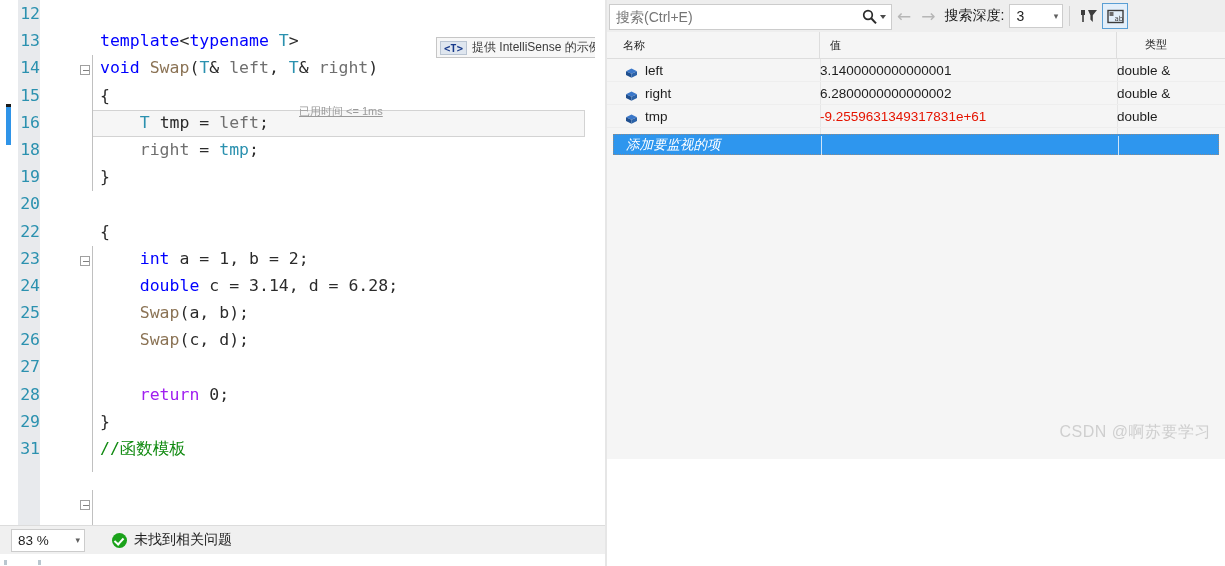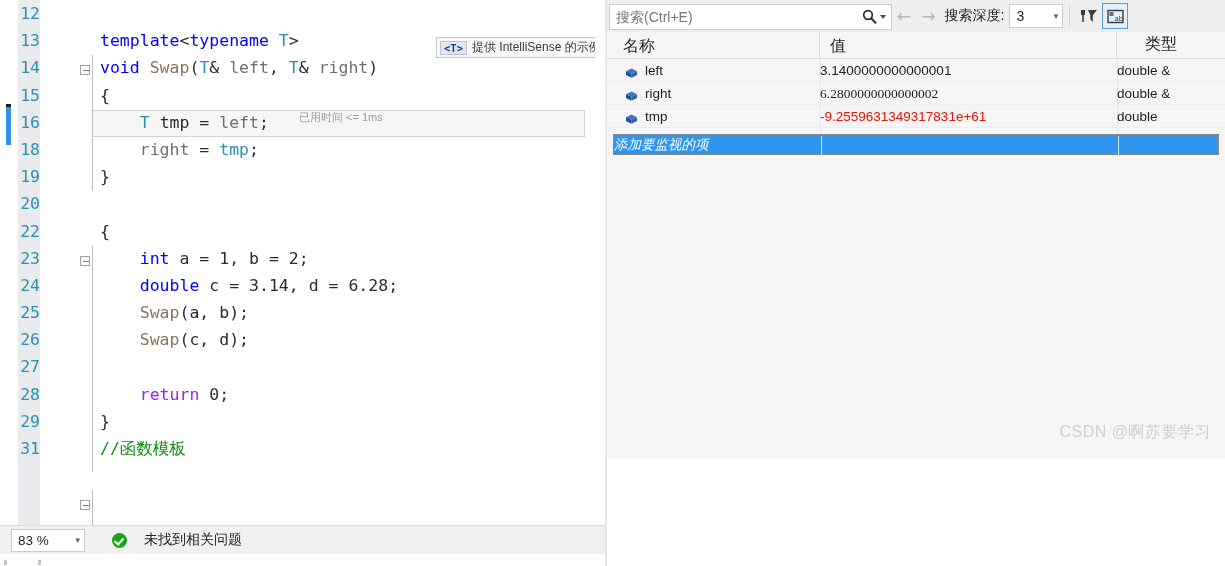--- a/index.html
+++ b/index.html
@@ -139,21 +139,21 @@
   }
   #zoom-combo {
     width: 74px; height: 23px; margin-left: 11px;
     background: #ffffff; border: 1px solid #cccccc;
     display: flex; align-items: center; justify-content: space-between;
     padding: 0 4px 0 6px;
     font-size: 13.5px; color: #1e1e1e;
   }
   #zoom-combo .caret { color: #606060; font-size: 9px; }
   #status-msg {
-    display: flex; align-items: center; margin-left: 27px; gap: 17px;
+    display: flex; align-items: center; margin-left: 27px; gap: 7px;
     font-size: 14px; color: #1e1e1e;
   }
   .ok-circle {
     width: 15px; height: 15px; border-radius: 50%;
     background: #1aa21a; position: relative; display: inline-block;
   }
   .ok-circle::after {
     content: ""; position: absolute; left: 4px; top: 3px;
     width: 4px; height: 7px;
     border: solid #ffffff; border-width: 0 2px 2px 0;
@@ -212,21 +212,21 @@
   }
   .tb-btn.active { border: 1px solid #5a9fd4; background: #e3effa; }
 
   
   #watch-header {
     position: absolute; left: 0; top: 32px; width: 618px; height: 27px;
     background: #f5f5f5; border-bottom: 1px solid #dddddd;
   }
   .hdr-cell {
     position: absolute; top: 0; height: 27px; line-height: 27px;
-    font-size: 16px; color: #1e1e1e; padding-left: 10px;
+    font-size: 11px; color: #1e1e1e; padding-left: 10px;
     border-right: 1px solid #dddddd;
   }
 
   
   .watch-row {
     position: absolute; left: 0; width: 618px; height: 23px;
     border-bottom: 1px solid #eeeeee;
   }
   .cell {
     position: absolute; top: 0; height: 23px; line-height: 23px;
@@ -317,21 +317,21 @@
           <div class="code-line"><span class="lineno">28</span><span class="codetext"><span class="plain">    </span><span class="ret">return</span><span class="plain"> </span><span class="num">0</span><span class="op">;</span></span></div>
           <div class="code-line"><span class="lineno">29</span><span class="codetext"><span class="plain">}</span></span></div>
           <div class="code-line"><span class="lineno">31</span><span class="codetext"><span class="cmt">//函数模板</span></span></div>
         </div>
 
       <div id="template-hint">
         <span class="badge">&lt;T&gt;</span>
         <span>提供 IntelliSense 的示例模板</span>
       </div>
 
-      <div class="perftip" style="top:110px;">已用时间 &lt;= 1ms</div>
+      <div class="perftip" style="top:104px;text-decoration:underline;">已用时间 &lt;= 1ms</div>
     </div>
   </div>
 
   <div id="status-bar">
     <div id="zoom-combo">
       <span>83 %</span>
       <span class="caret">▾</span>
     </div>
     <div id="status-msg">
       <span class="ok-circle"></span>
@@ -406,36 +406,36 @@
           <div class="cell" style="left: 213px; width: 297px;">3.1400000000000001</div>
           <div class="cell" style="left: 510px; width: 108px;">double &amp;</div>
         </div>
         <div class="watch-row" style="top: 82px;">
           <span class="var-icon"><svg width="13" height="11" viewBox="0 0 13 11">
               <path d="M1 3.2 L6.5 0.6 L12 3.2 L6.5 5.8 Z" fill="#3a77c9"></path>
               <path d="M1 3.2 L1 7 L6.5 9.8 L6.5 5.8 Z" fill="#1f4f8f"></path>
               <path d="M12 3.2 L12 7 L6.5 9.8 L6.5 5.8 Z" fill="#2b62a8"></path>
             </svg></span>
           <div class="cell name" style="left: 0px; width: 213px;">right</div>
-          <div class="cell" style="left: 213px; width: 297px; font-family: Liberation Serif, serif;">6.2800000000000002</div>
+          <div class="cell" style="left: 213px; width: 297px;">6.2800000000000002</div>
           <div class="cell" style="left: 510px; width: 108px;">double &amp;</div>
         </div>
         <div class="watch-row" style="top: 105px;">
           <span class="var-icon"><svg width="13" height="11" viewBox="0 0 13 11">
               <path d="M1 3.2 L6.5 0.6 L12 3.2 L6.5 5.8 Z" fill="#3a77c9"></path>
               <path d="M1 3.2 L1 7 L6.5 9.8 L6.5 5.8 Z" fill="#1f4f8f"></path>
               <path d="M12 3.2 L12 7 L6.5 9.8 L6.5 5.8 Z" fill="#2b62a8"></path>
             </svg></span>
           <div class="cell name" style="left: 0px; width: 213px;">tmp</div>
           <div class="cell changed" style="left: 213px; width: 297px;">-9.2559631349317831e+61</div>
           <div class="cell" style="left: 510px; width: 108px;">double</div>
         </div>
       </div>
 
     <div id="addwatch-row">
-      <div class="cell" style="left:0px;width:207px;padding-left:0;">添加要监视的项</div>
+      <div class="cell" style="left:0px;width:207px;padding-left:12px;">添加要监视的项</div>
       <div class="addwatch-div" style="left:207px;"></div>
       <div class="addwatch-div" style="left:504px;"></div>
     </div>
 
     <div id="watermark">CSDN @啊苏要学习</div>
   </div>
 </div>
 
 </body></html>

